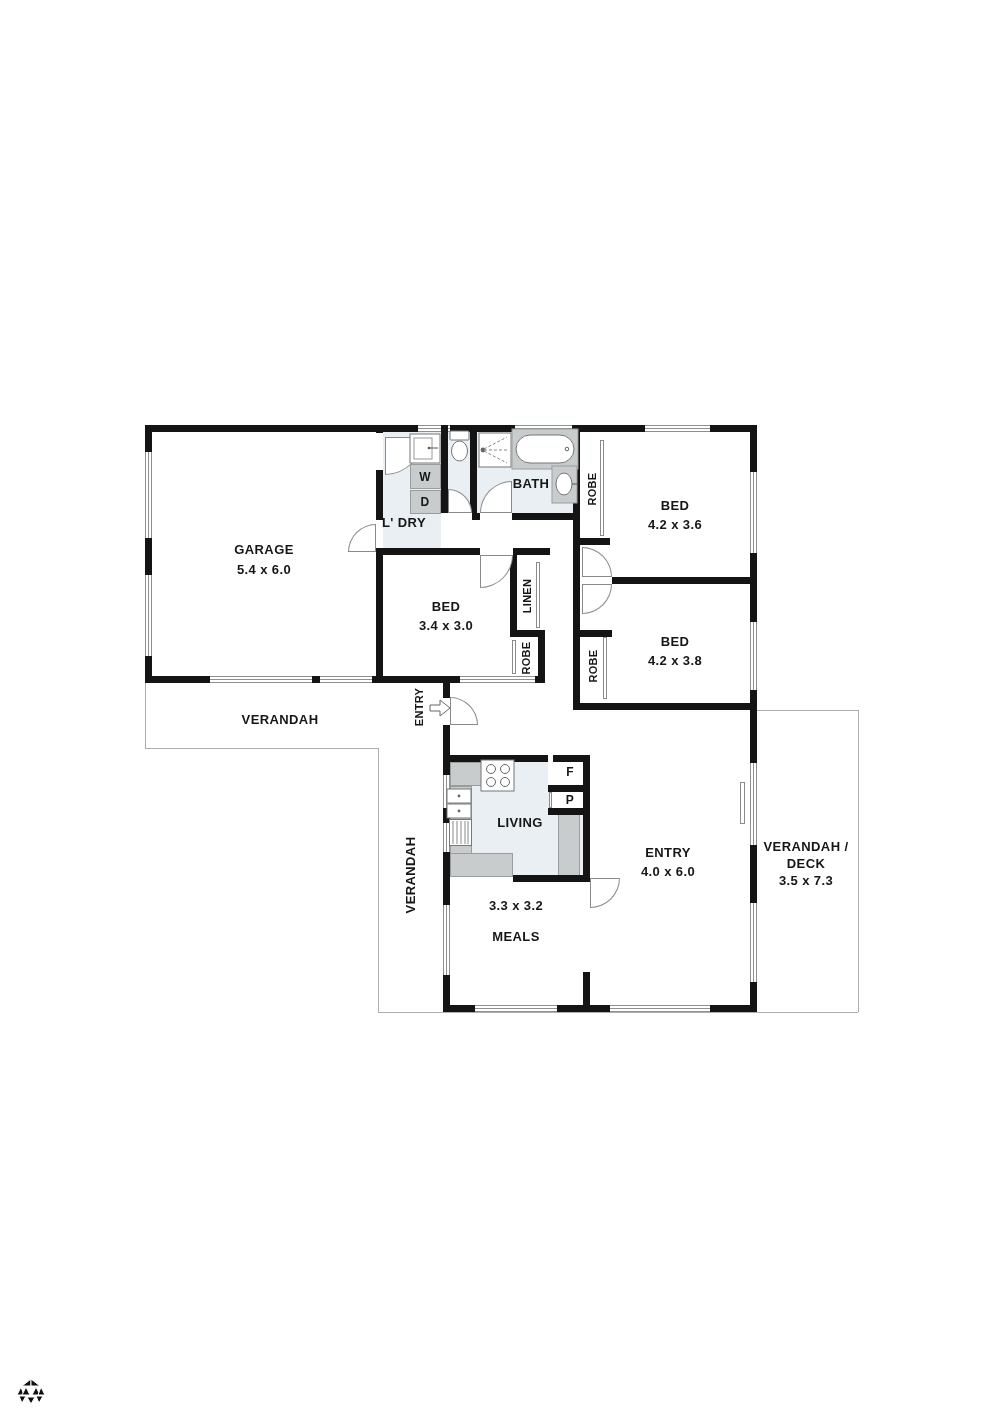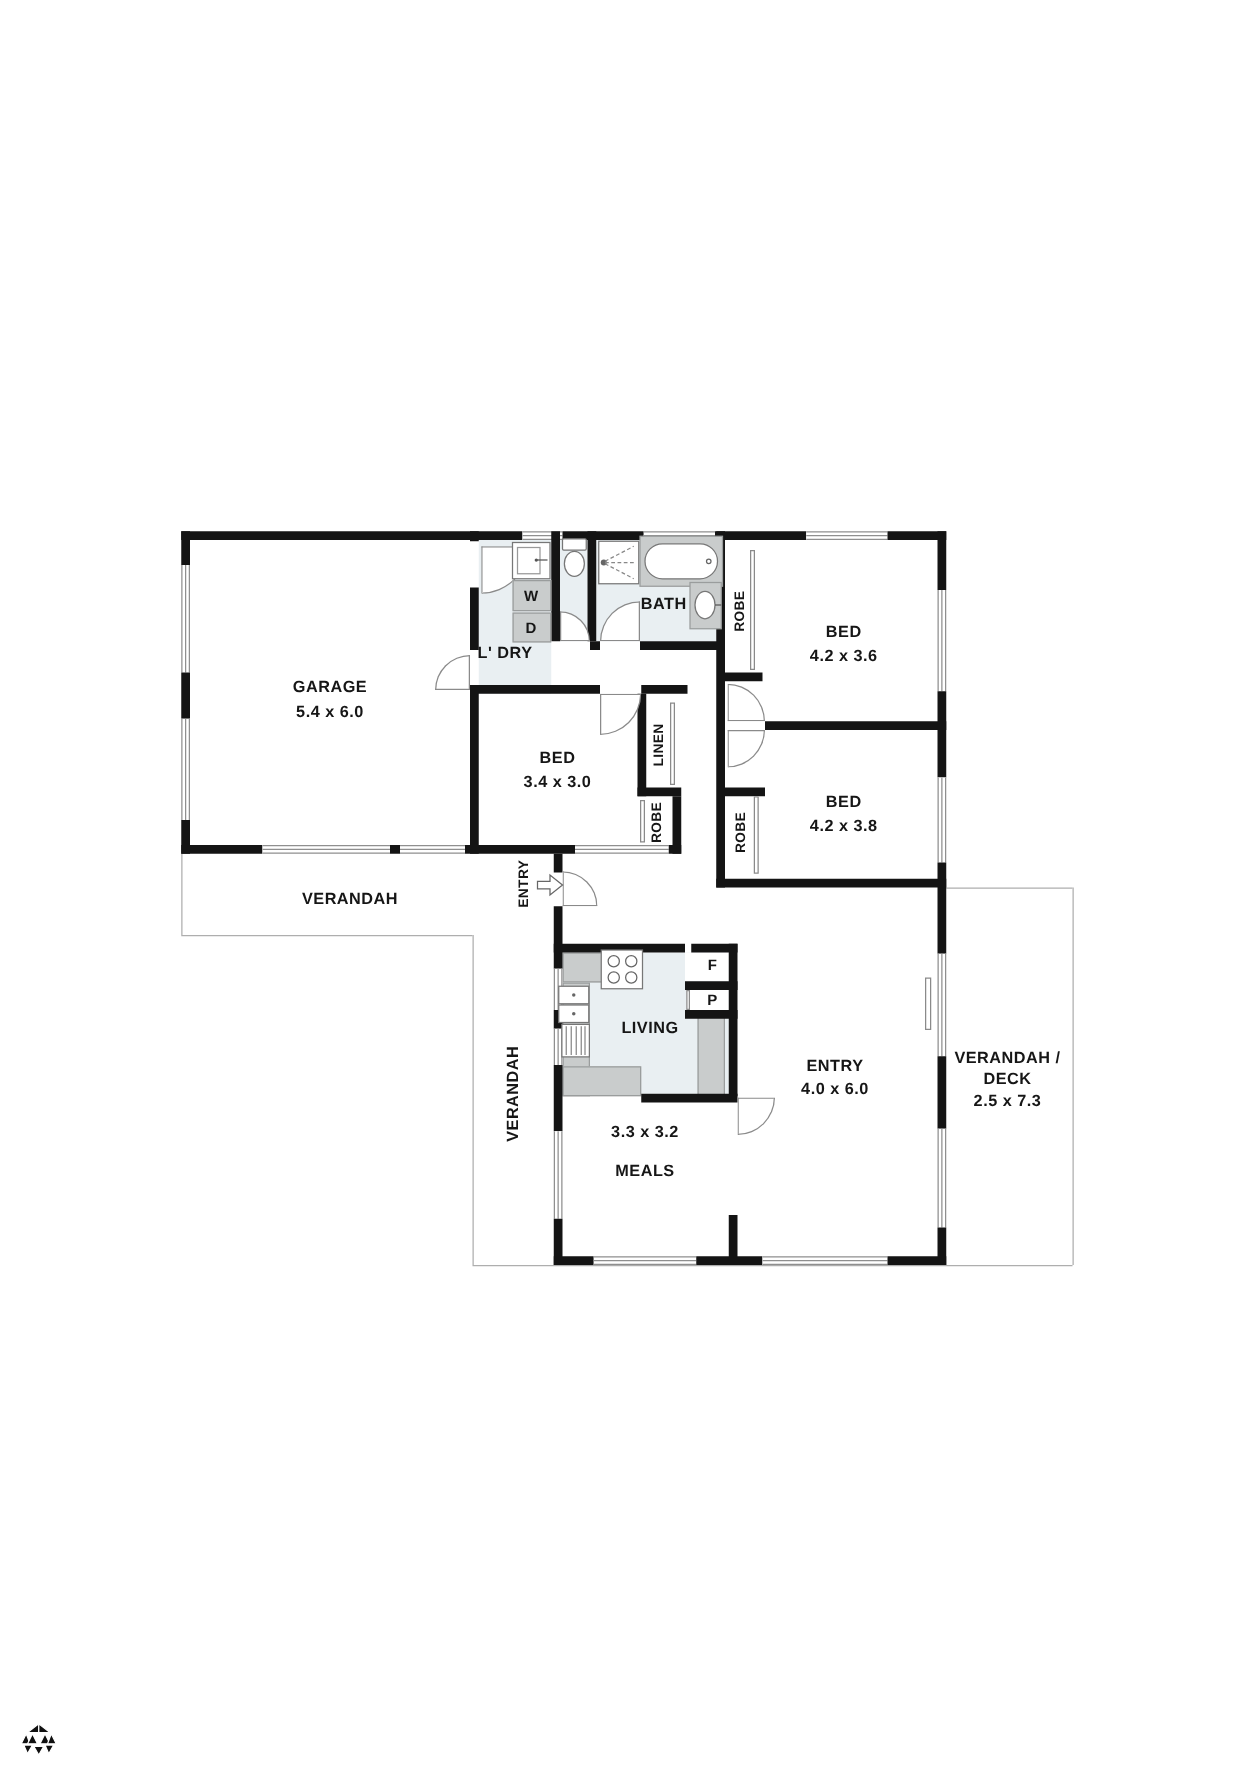--- a/index.html
+++ b/index.html
@@ -220,21 +220,21 @@
   <div class="lbl" style="left:675px;top:660px">4.2 x 3.8</div>
   <div class="lbl" style="left:520px;top:822px">LIVING</div>
   <div class="lbl" style="left:668px;top:852px">ENTRY</div>
   <div class="lbl" style="left:668px;top:871px">4.0 x 6.0</div>
   <div class="lbl" style="left:516px;top:936px">MEALS</div>
   <div class="lbl" style="left:516px;top:905px">3.3 x 3.2</div>
   <div class="lbl" style="left:280px;top:719px">VERANDAH</div>
   <div class="lbl vl" style="left:410px;top:875px">VERANDAH</div>
   <div class="lbl" style="left:806px;top:846px">VERANDAH /</div>
   <div class="lbl" style="left:806px;top:863px">DECK</div>
-  <div class="lbl" style="left:806px;top:880px">2.5 x 7.3</div>
+  <div class="lbl" style="left:806px;top:880px">3.5 x 7.3</div>
   <div class="lbl vl sm" style="left:419px;top:707px">ENTRY</div>
   <div class="lbl vl sm" style="left:592px;top:489px">ROBE</div>
   <div class="lbl vl sm" style="left:527px;top:596px">LINEN</div>
   <div class="lbl vl sm" style="left:526px;top:658px">ROBE</div>
   <div class="lbl vl sm" style="left:593px;top:666px">ROBE</div>
   <div class="lbl ap" style="left:425px;top:477px">W</div>
   <div class="lbl ap" style="left:425px;top:502px">D</div>
   <div class="lbl ap" style="left:570px;top:772px">F</div>
   <div class="lbl ap" style="left:570px;top:800px">P</div>
 

